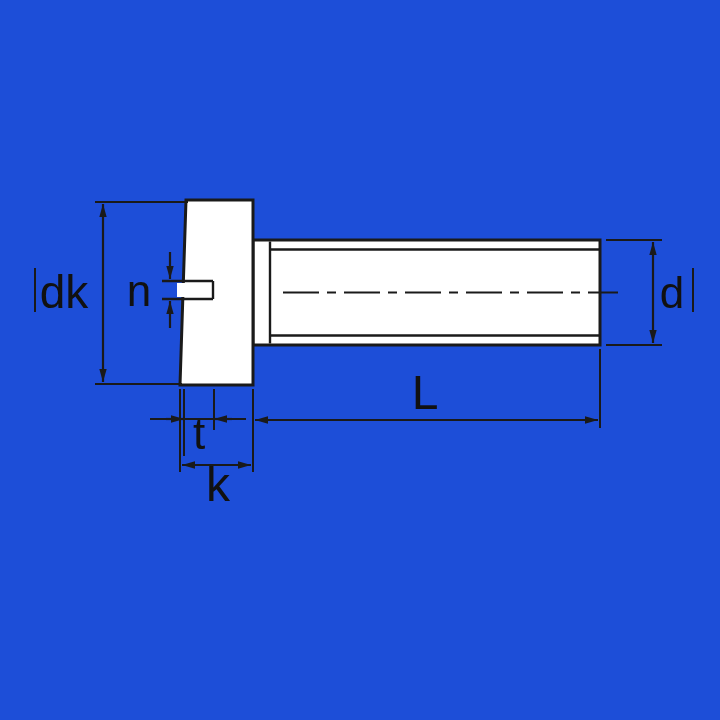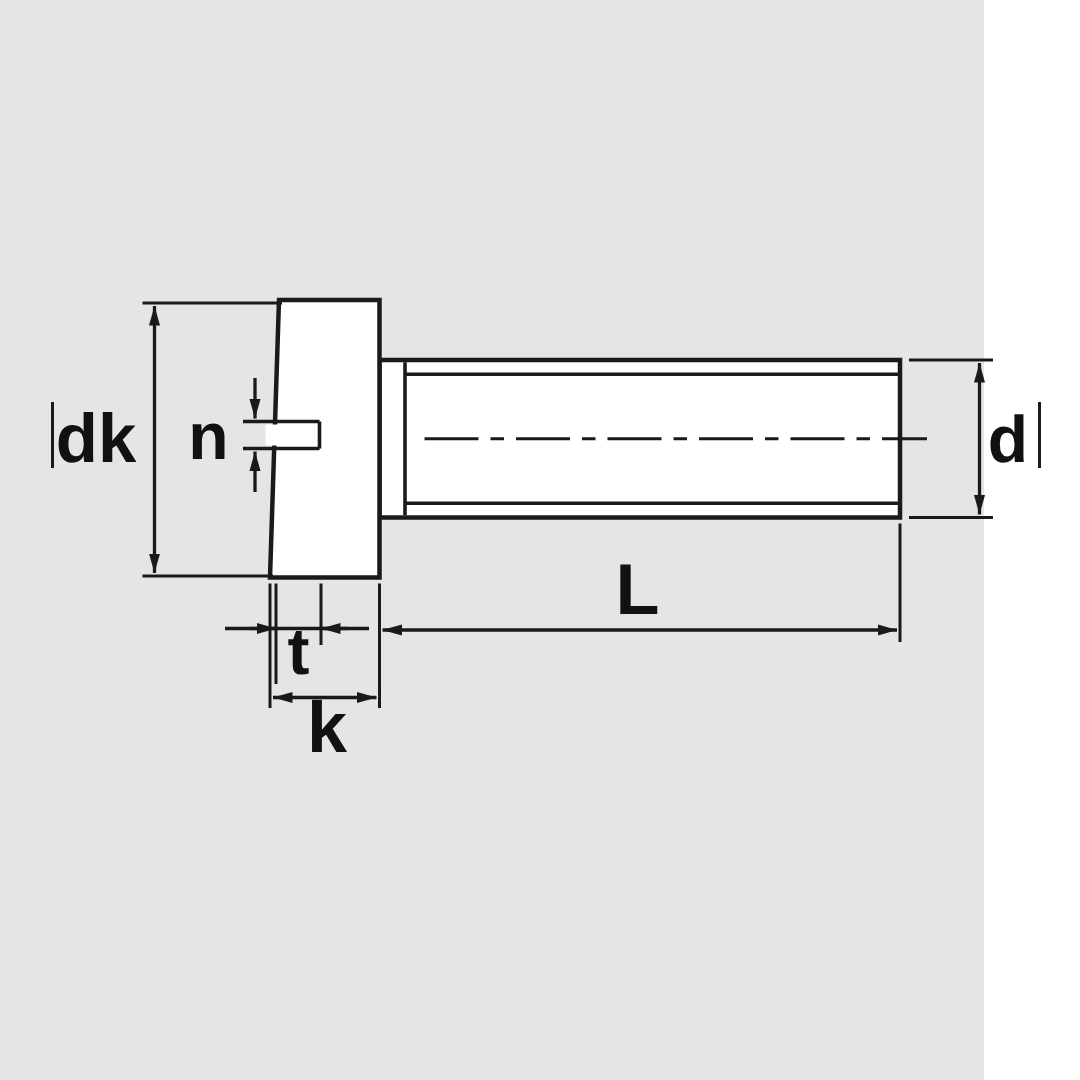--- a/index.html
+++ b/index.html
@@ -1,17 +1,17 @@
 <!DOCTYPE html>
 <html><head>
 <meta charset="utf-8">
 <style>
   html,body{margin:0;padding:0;}
   body{width:720px;height:720px;background:#ffffff;overflow:hidden;}
-  .canvas{position:relative;width:656px;height:720px;background:#e5e5e5;font-weight:bold;}
+  .canvas{position:relative;width:720px;height:720px;background:#1d4ed8;}
   svg{position:absolute;left:0;top:0;}
   .outline-fill{stroke:#1a1a1a;stroke-width:3;fill:#ffffff;}
   .thin{stroke:#1a1a1a;stroke-width:2.4;fill:none;}
   .dimline{stroke:#1a1a1a;stroke-width:2.2;fill:none;}
   .extline{stroke:#1a1a1a;stroke-width:2;fill:none;}
   .center{stroke:#1a1a1a;stroke-width:2;fill:none;stroke-dasharray:36 8 9 8;}
   .eraser{fill:#ffffff;stroke:none;}
   .lbl{font-family:"Liberation Sans","DejaVu Sans",sans-serif;fill:#111111;}
 </style>
 </head>

